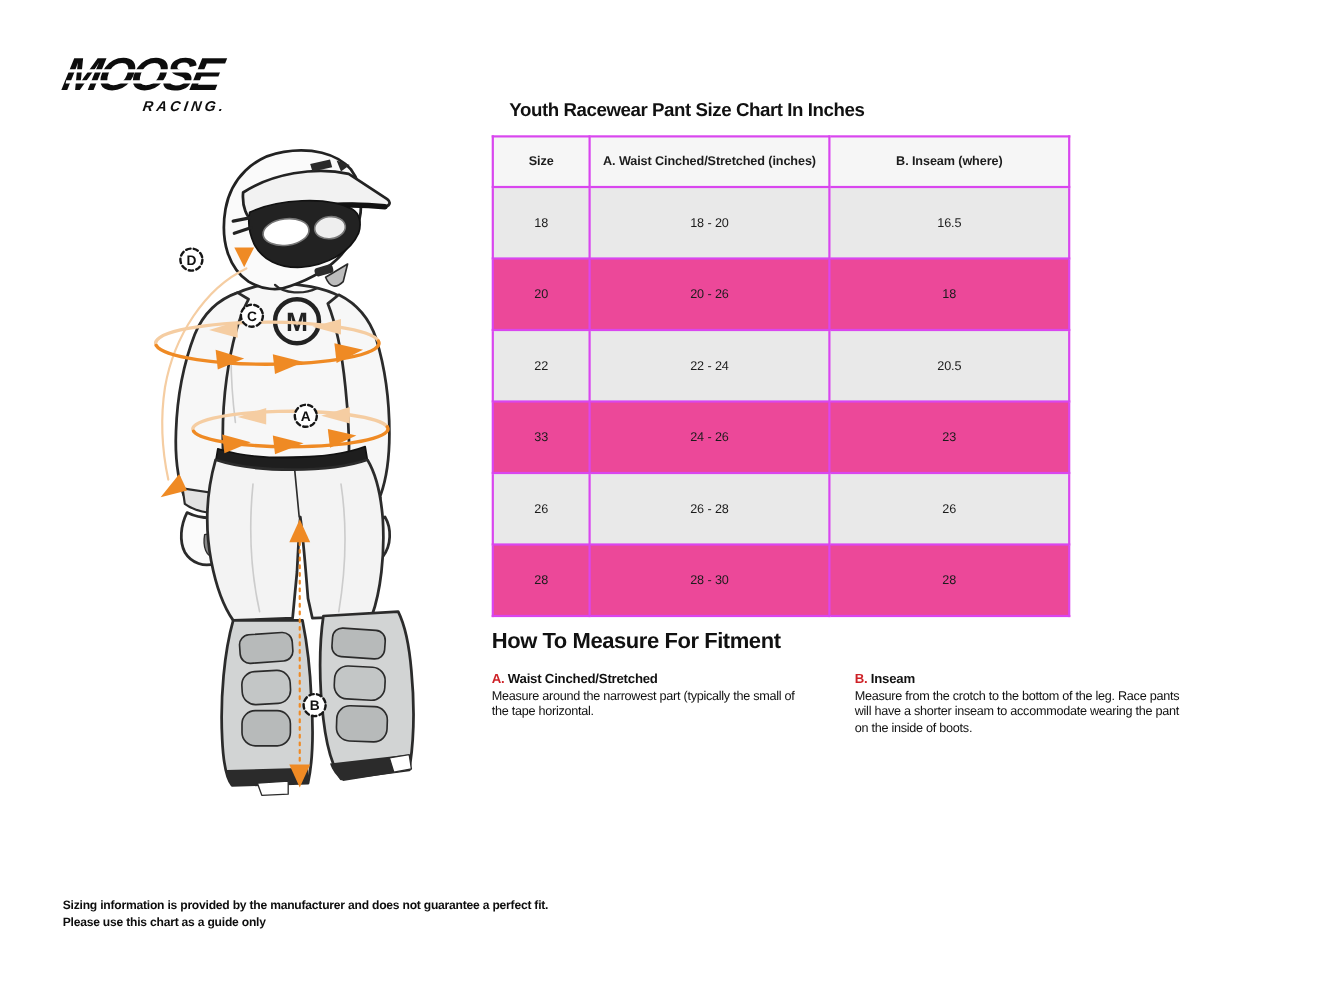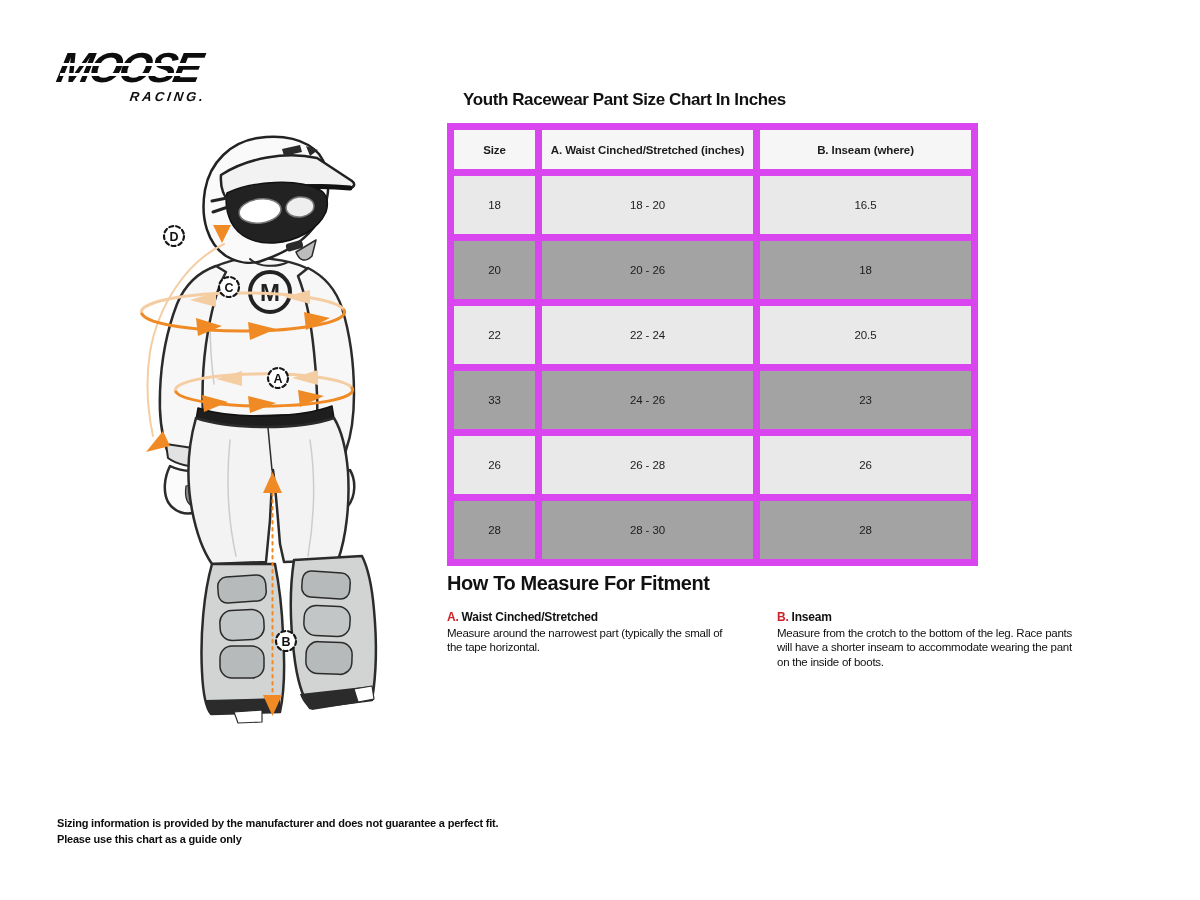--- a/index.html
+++ b/index.html
@@ -23,25 +23,25 @@
   
   .title {
     position:absolute; left:447px; top:90px; font-size:17px; font-weight:bold;
     letter-spacing:-0.4px; white-space:nowrap;margin-left:16px;
   }
   table.size-chart {
     position:absolute; left:447px; top:123px; width:524px;
     border-collapse:collapse; table-layout:fixed;
   }
   table.size-chart th, table.size-chart td {
-    border:7px solid #d946ef; text-align:center; vertical-align:middle;
+    border:2px solid #d946ef; text-align:center; vertical-align:middle;
     font-size:11.5px; letter-spacing:-0.1px; color:#1c1c1c;
   }
   table.size-chart th { height:46px; font-weight:bold; background:#f6f6f6; }
-  table.size-chart td { height:65px; font-weight:normal; background:#a3a3a3; }
+  table.size-chart td { height:65px; font-weight:normal; background:#ec4899; }
   table.size-chart tr.alt td { background:#e9e9e9; }
   .howto-heading {
     position:absolute; left:447px; top:572px; font-size:20px; font-weight:bold;
     letter-spacing:-0.4px; white-space:nowrap;
   }
   .measure-col { position:absolute; top:610px; width:320px; }
   .measure-col.col-a { left:447px; }
   .measure-col.col-b { left:777px; }
   .measure-head { font-size:12px; font-weight:bold; letter-spacing:-0.2px; white-space:nowrap; }
   .measure-head .letter { color:#ce2127; margin-right:3px; }

